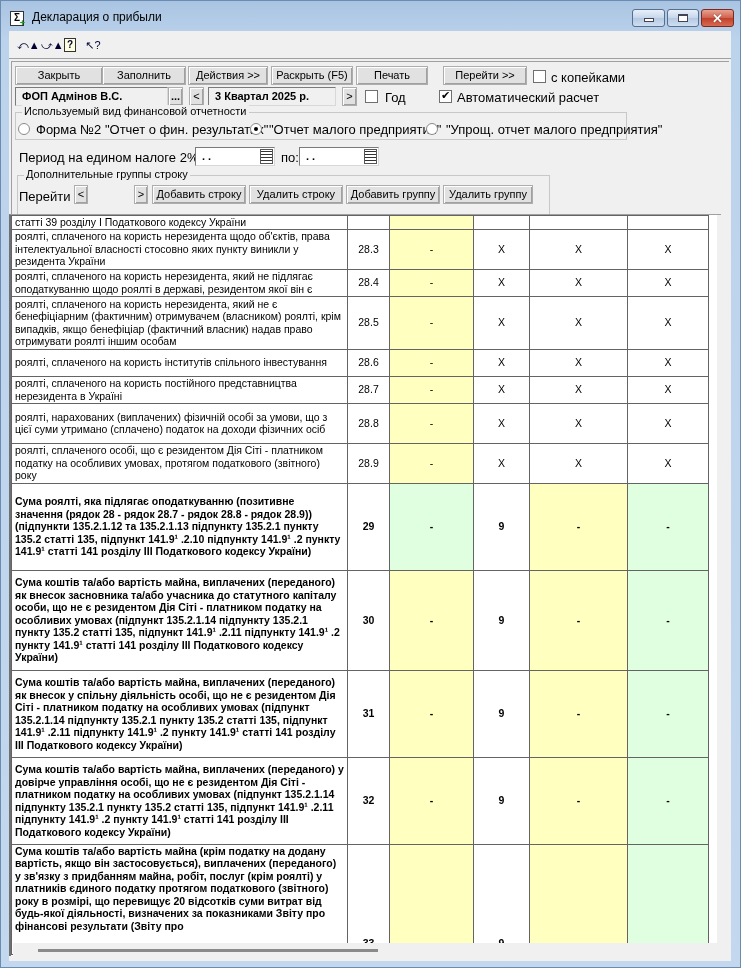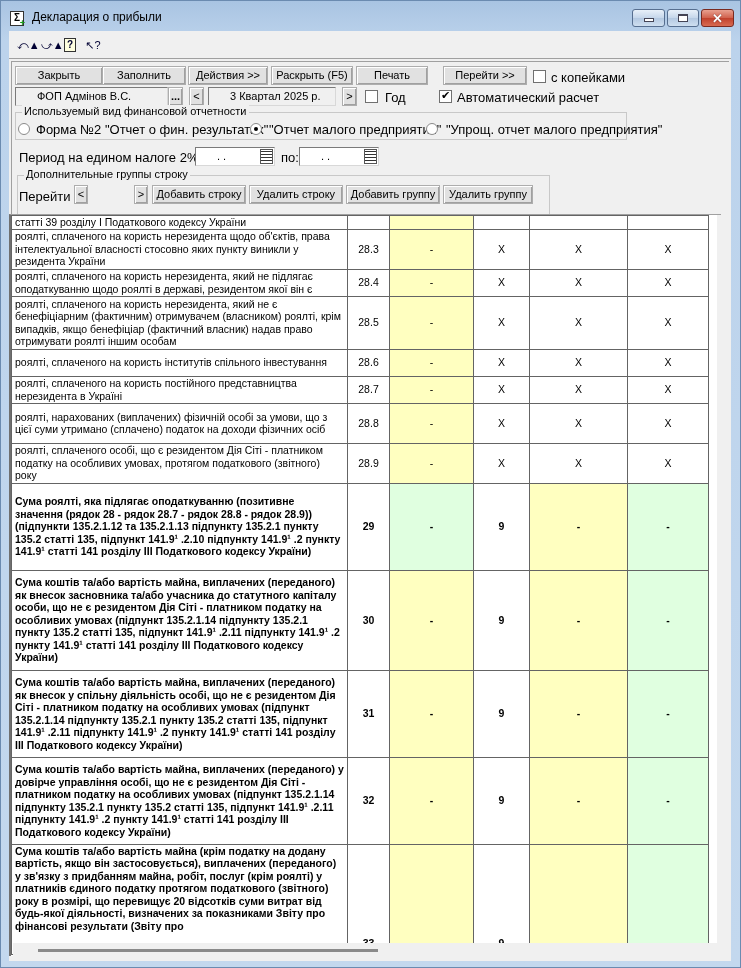--- a/index.html
+++ b/index.html
@@ -15,21 +15,21 @@
   .wbtn.close { left: 700px; width: 33px; border-color: #7a2a20; background: linear-gradient(#e8a090, #d0604c 50%, #c0402c 51%, #d86a50); }
   .wbtn .g { position: absolute; left: 50%; top: 50%; transform: translate(-50%, -50%); }
   .min .g { width: 10px; height: 4px; border: 1px solid #445; background: #fff; margin-top: 2px; }
   .max .g { width: 10px; height: 8px; border: 1px solid #445; background: #fff; border-top-width: 2px; }
   .close .g { color: #fff; font-weight: bold; font-size: 13px; line-height: 1; text-shadow: 0 0 1px #400; }
   .client { position: absolute; left: 8px; top: 30px; width: 722px; height: 930px; background: #f0f0f0; }
   .toolbar { position: absolute; left: 0; top: 0; width: 722px; height: 28px; border-bottom: 1px solid #a0a0a0; }
   .tool-ico { position: absolute; top: 7px; width: 16px; height: 14px; font-size: 11px; line-height: 14px; text-align: center; color: #003; }
   .panel { position: absolute; left: 2px; top: 30px; width: 718px; height: 182px; border-top: 1px solid #a0a0a0; border-left: 1px solid #a0a0a0; }
   .btn { position: absolute; height: 19px; background: #e1e1e1; border: 1px solid #adadad; font-size: 11px; line-height: 17px; text-align: center; white-space: nowrap; cursor: default; box-shadow: inset 1px 1px 0 #fff, inset -1px -1px 0 #a0a0a0; }
-  .input { position: absolute; height: 19px; background: #fff; border: 1px solid #7a7a7a; border-right-color: #d8d8d8; border-bottom-color: #d8d8d8; font-size: 11px; line-height: 17px; padding-left: 21px; white-space: nowrap; overflow: hidden; }
+  .input { position: absolute; height: 19px; background: #fff; border: 1px solid #7a7a7a; border-right-color: #d8d8d8; border-bottom-color: #d8d8d8; font-size: 11px; line-height: 17px; padding-left: 6px; white-space: nowrap; overflow: hidden; font-weight: bold; }
   .input.ro { background: #f0f0f0; }
   .chk { position: absolute; width: 13px; height: 13px; background: #fff; border: 1px solid #707070; }
   .chk.on:after { content: "✔"; position: absolute; left: 1px; top: -2px; font-size: 11px; }
   .lbl { position: absolute; font-size: 13px; white-space: nowrap; }
   .group { position: absolute; border: 1px solid #c8c8c8; text-decoration: underline; }
   .group-legend { position: absolute; top: -8px; left: 6px; background: #f0f0f0; padding: 0 2px; font-size: 11px; white-space: nowrap; }
   .radio { position: absolute; width: 12px; height: 12px; border-radius: 50%; background: #fff; border: 1px solid #8a8a8a; }
   .radio.on:after { content: ""; position: absolute; left: 3px; top: 3px; width: 4px; height: 4px; border-radius: 50%; background: #000; }
   .cal { position: absolute; top: 1px; right: 1px; width: 13px; height: 15px; border: 1px solid #555; background: repeating-linear-gradient(0deg,#fff 0 2px,#333 2px 3px), #fff; }
   .grid-area { position: absolute; left: 0; top: 182px; width: 712px; height: 742px; background: #fff; border-top: 1px solid #a0a0a0; border-left: 2px solid #707070; overflow: hidden; }

